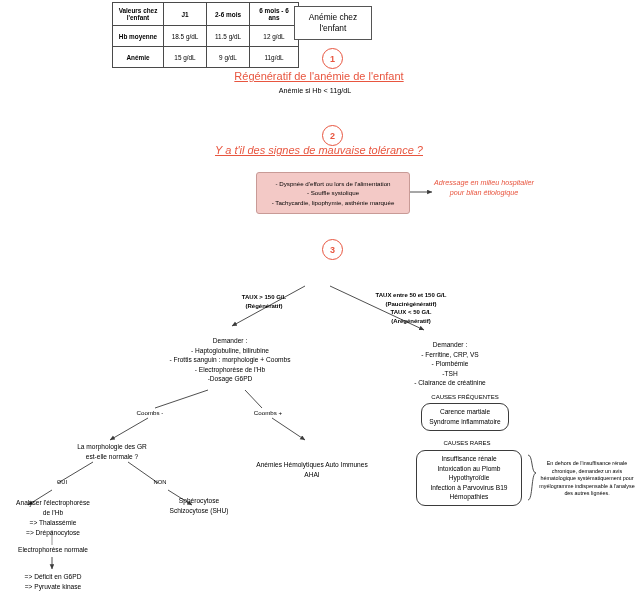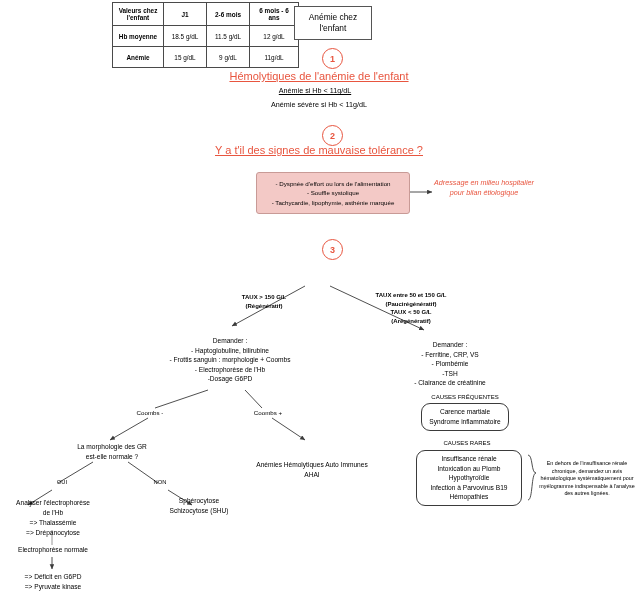--- a/index.html
+++ b/index.html
@@ -245,26 +245,25 @@
     </table>
 
   <div class="title-box">
     <div>
       <div>Anémie chez</div>
       <div>l'enfant</div>
     </div>
   </div>
 
   <div class="step-circle" style="left:322px; top:48px;">1</div>
-  <div class="step-title" style="left:0; right:0; top:70px;">Hémolytiques de l'anémie de l'enfant</div>
-  <div class="plain-center" style="left:0; right:8px; top:86px;text-decoration:underline;">Anémie si Hb &lt; 11g/dL</div>
-  <div class="plain-center" style="left:0; right:0; top:100px;">Anémie sévère si Hb &lt; 11g/dL</div>
+  <div class="step-title" style="left:0; right:0; top:70px;">Régénératif de l'anémie de l'enfant</div>
+  <div class="plain-center" style="left:0; right:8px; top:86px;">Anémie si Hb &lt; 11g/dL</div>
 
   <div class="step-circle" style="left:322px; top:125px;">2</div>
-  <div class="step-title" style="left:0; right:0; top:144px;">Y a t'il des signes de mauvaise tolérance ?</div>
+  <div class="step-title" style="left:0; right:0; top:144px;font-style:italic;">Y a t'il des signes de mauvaise tolérance ?</div>
 
   <div class="pink-box">
     <div class="inner">
       <div>- Dyspnée d'effort ou lors de l'alimentation</div>
       <div>- Souffle systolique</div>
       <div>- Tachycardie, lipophymie, asthénie marquée</div>
     </div>
   </div>
 
   <div class="red-note" style="left:430px; top:178px; width:108px;font-style:italic;">Adressage en milieu hospitalier pour bilan étiologique</div>

